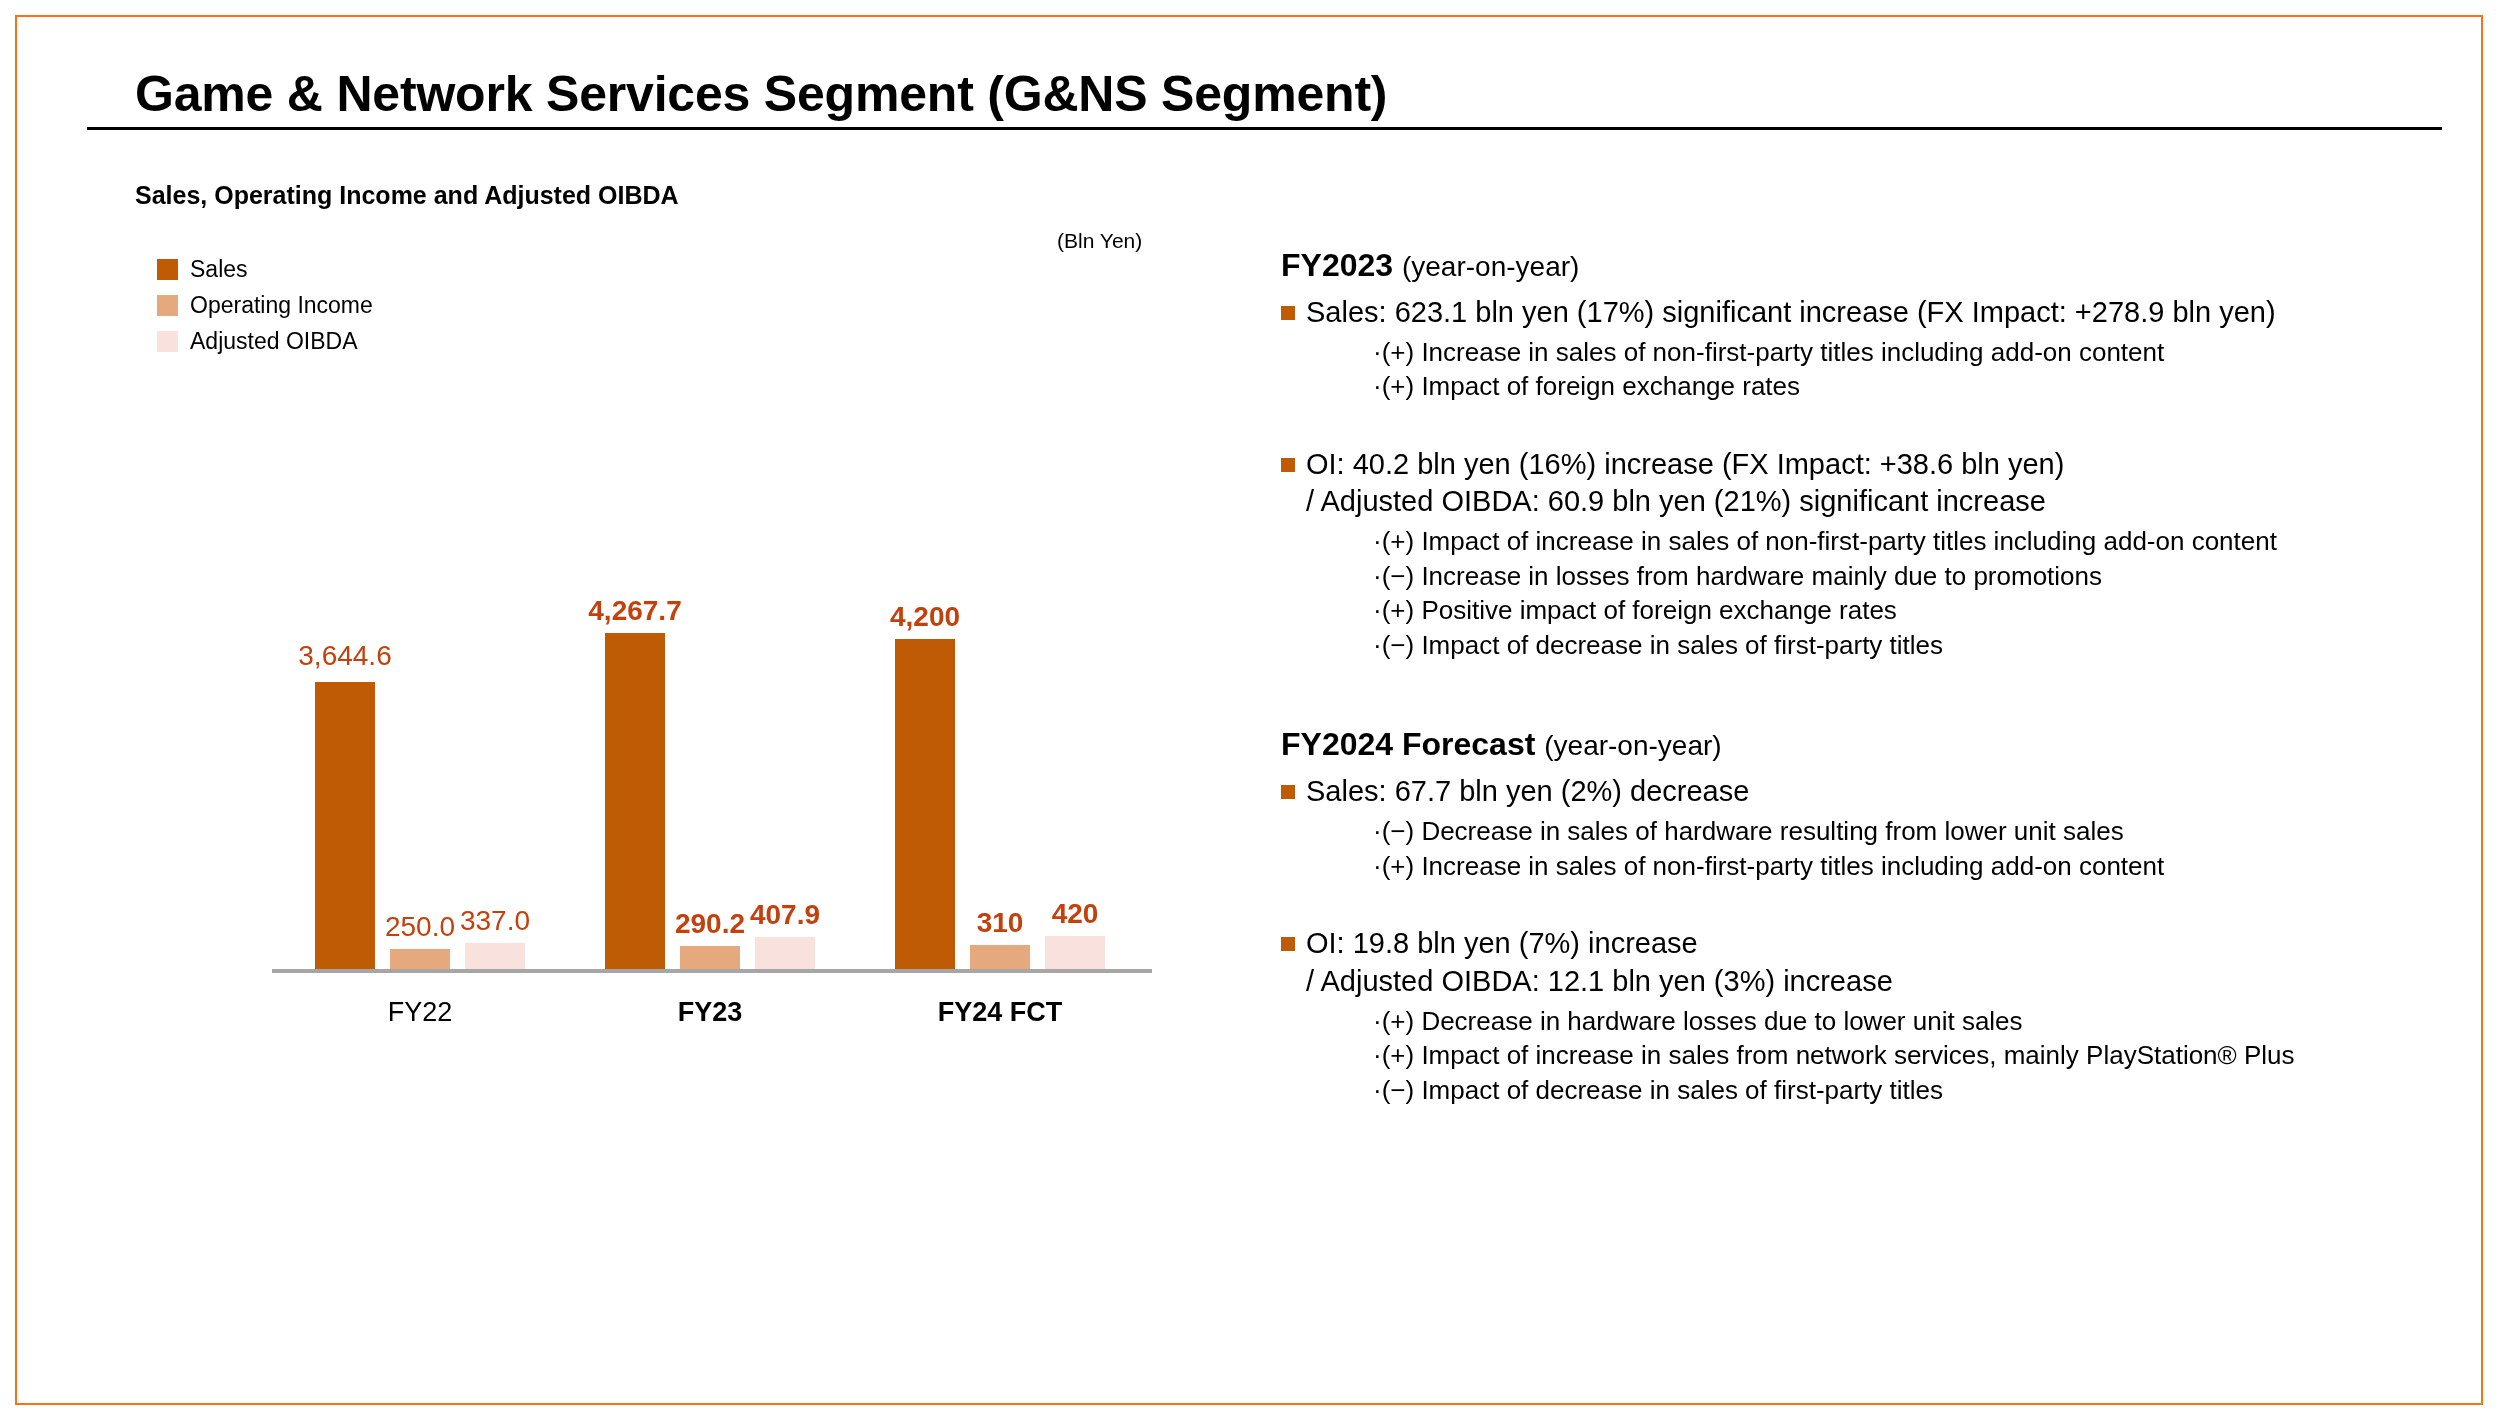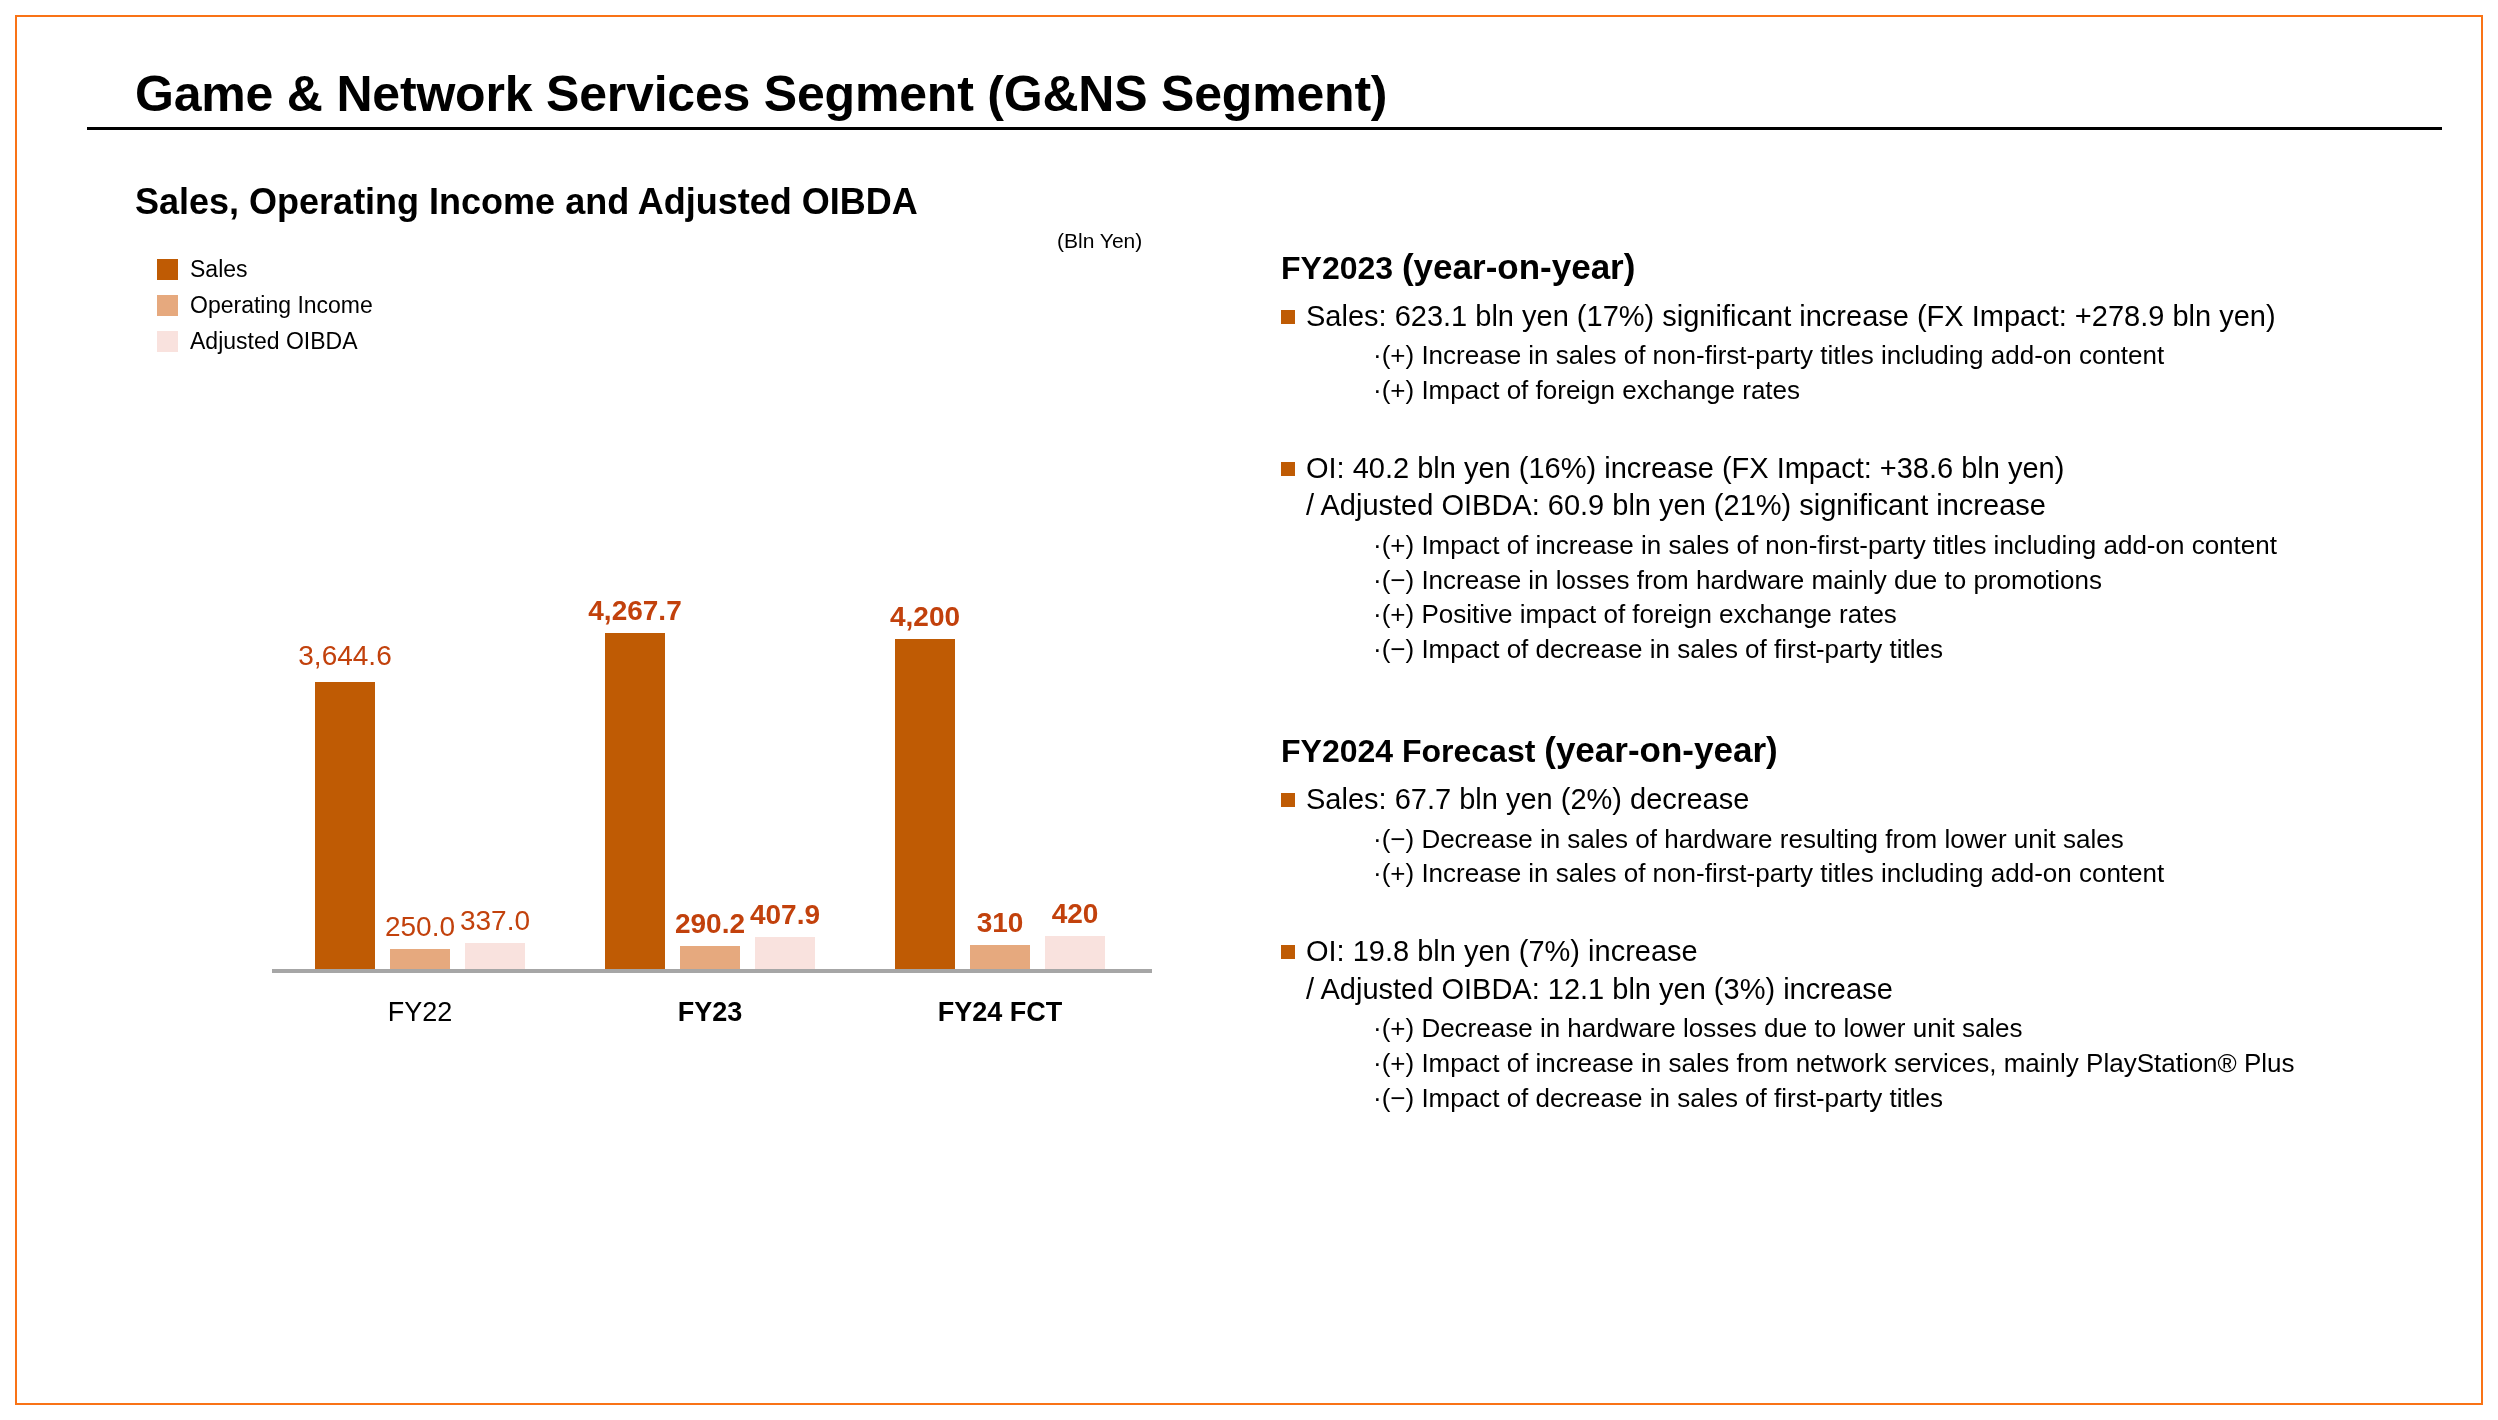--- a/index.html
+++ b/index.html
@@ -25,21 +25,21 @@
   }
   #title-rule {
     position: absolute; left: 70px; top: 110px;
     width: 2355px; height: 3px; background: #000000;
   }
 
   
   #chart-panel { position: absolute; left: 0px; top: 150px; width: 1180px; height: 1080px; }
   #chart-title {
     position: absolute; left: 118px; top: 14px;
-    font-size: 36px; font-weight: bold; color: #000000; white-space: nowrap;
+    font-size: 25px; font-weight: bold; color: #000000; white-space: nowrap;
   }
   #unit-label {
     position: absolute; left: 1040px; top: 62px;
     font-size: 21px; color: #000000; white-space: nowrap;
   }
 
   
   #legend { position: absolute; left: 140px; top: 84px; }
   .legend-row { display: flex; align-items: center; height: 36px; }
   .legend-swatch { width: 21px; height: 21px; margin-right: 12px; flex: none; }
@@ -73,21 +73,21 @@
   }
   .cat-label.bold { font-weight: bold; }
 
   
   #notes { position: absolute; left: 1264px; top: 228px; width: 1180px; }
   .section { margin-bottom: 0; }
   .section-heading {
     font-size: 32px; font-weight: bold; color: #000000;
     white-space: nowrap; line-height: 1.28;
   }
-  .section-heading .yoy { font-size: 35px; font-weight: bold; }
+  .section-heading .yoy { font-size: 28px; font-weight: normal; }
   .bullet-block { margin-top: 8px; }
   .bullet-line { display: flex; align-items: flex-start; line-height: 1.3; }
   .bullet-sq {
     width: 14px; height: 14px; flex: none;
     margin-top: 12px; margin-right: 11px;
   }
   .bullet-text { font-size: 29px; color: #000000; }
   .cont-line {
     font-size: 29px; color: #000000;
     margin-left: 25px; line-height: 1.3;

